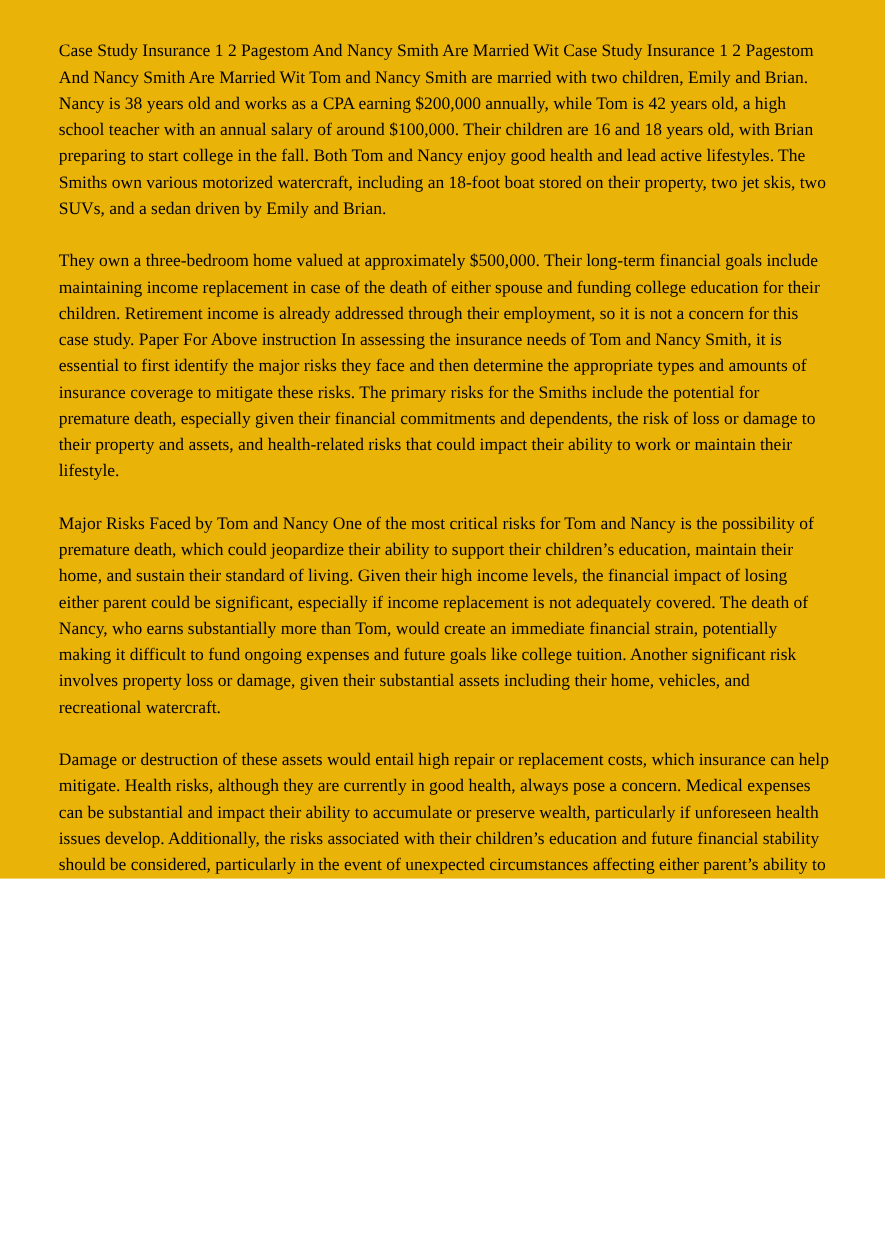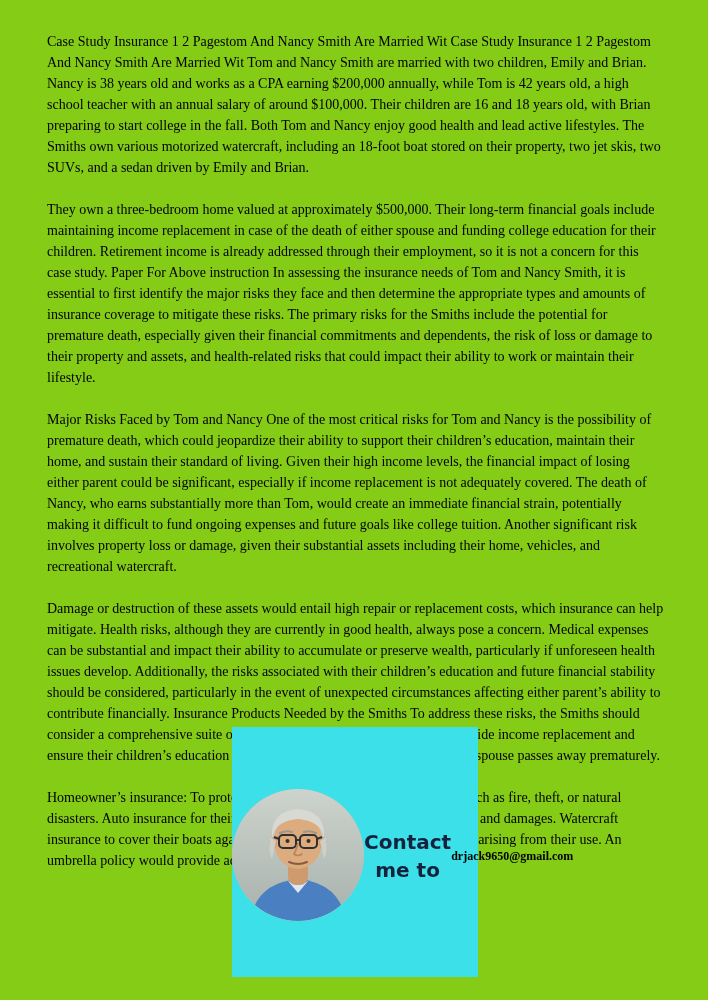--- a/index.html
+++ b/index.html
@@ -3,22 +3,22 @@
 <meta charset="utf-8">
 <style>
   html, body {
     margin: 0;
     padding: 0;
     background: #ffffff;
   }
   .page {
     position: relative;
     width: 708px;
-    height: 1000px;
-    background: #84cc16;
+    height: 703px;
+    background: #eab308;
     overflow: hidden;
     font-family: "Liberation Serif", serif;
   }
   .doc {
     position: absolute;
     left: 47px;
     top: 31px;
     width: 617px;
     font-size: 14px;
     line-height: 21px;

